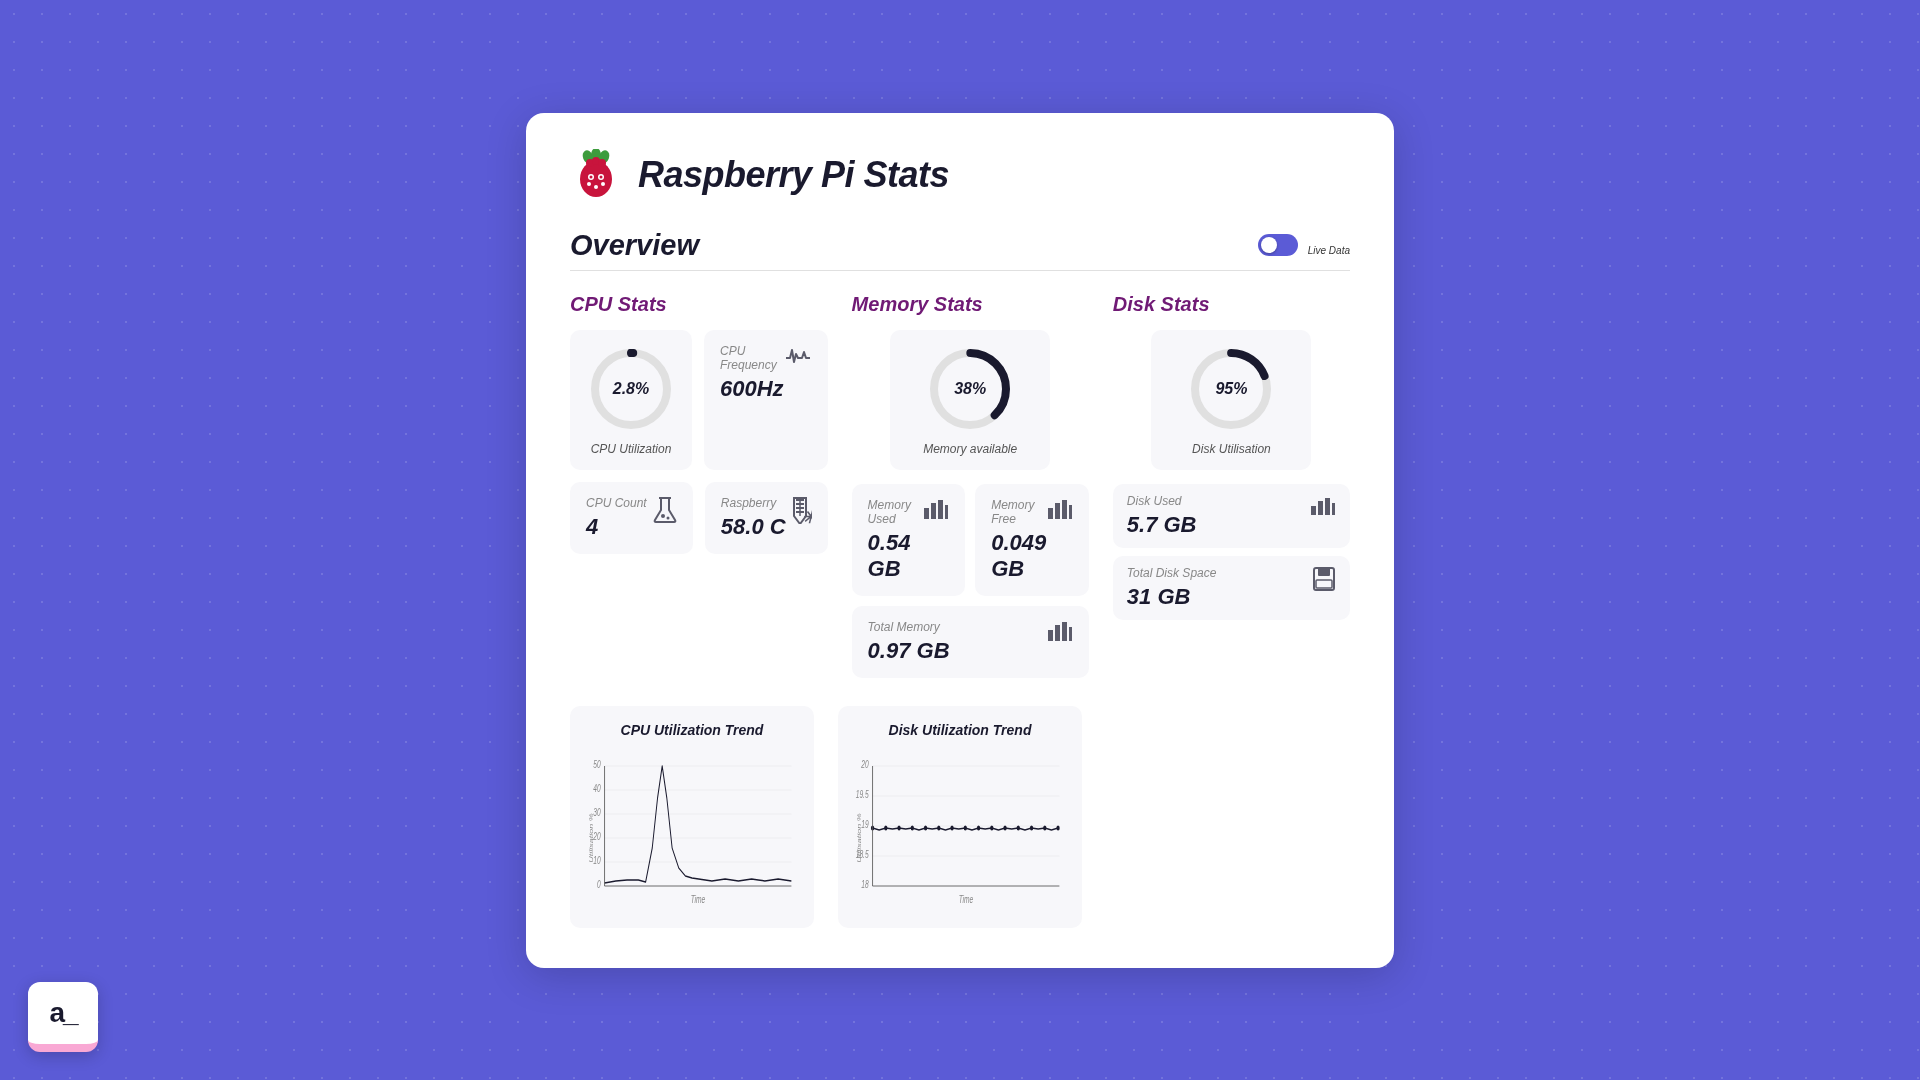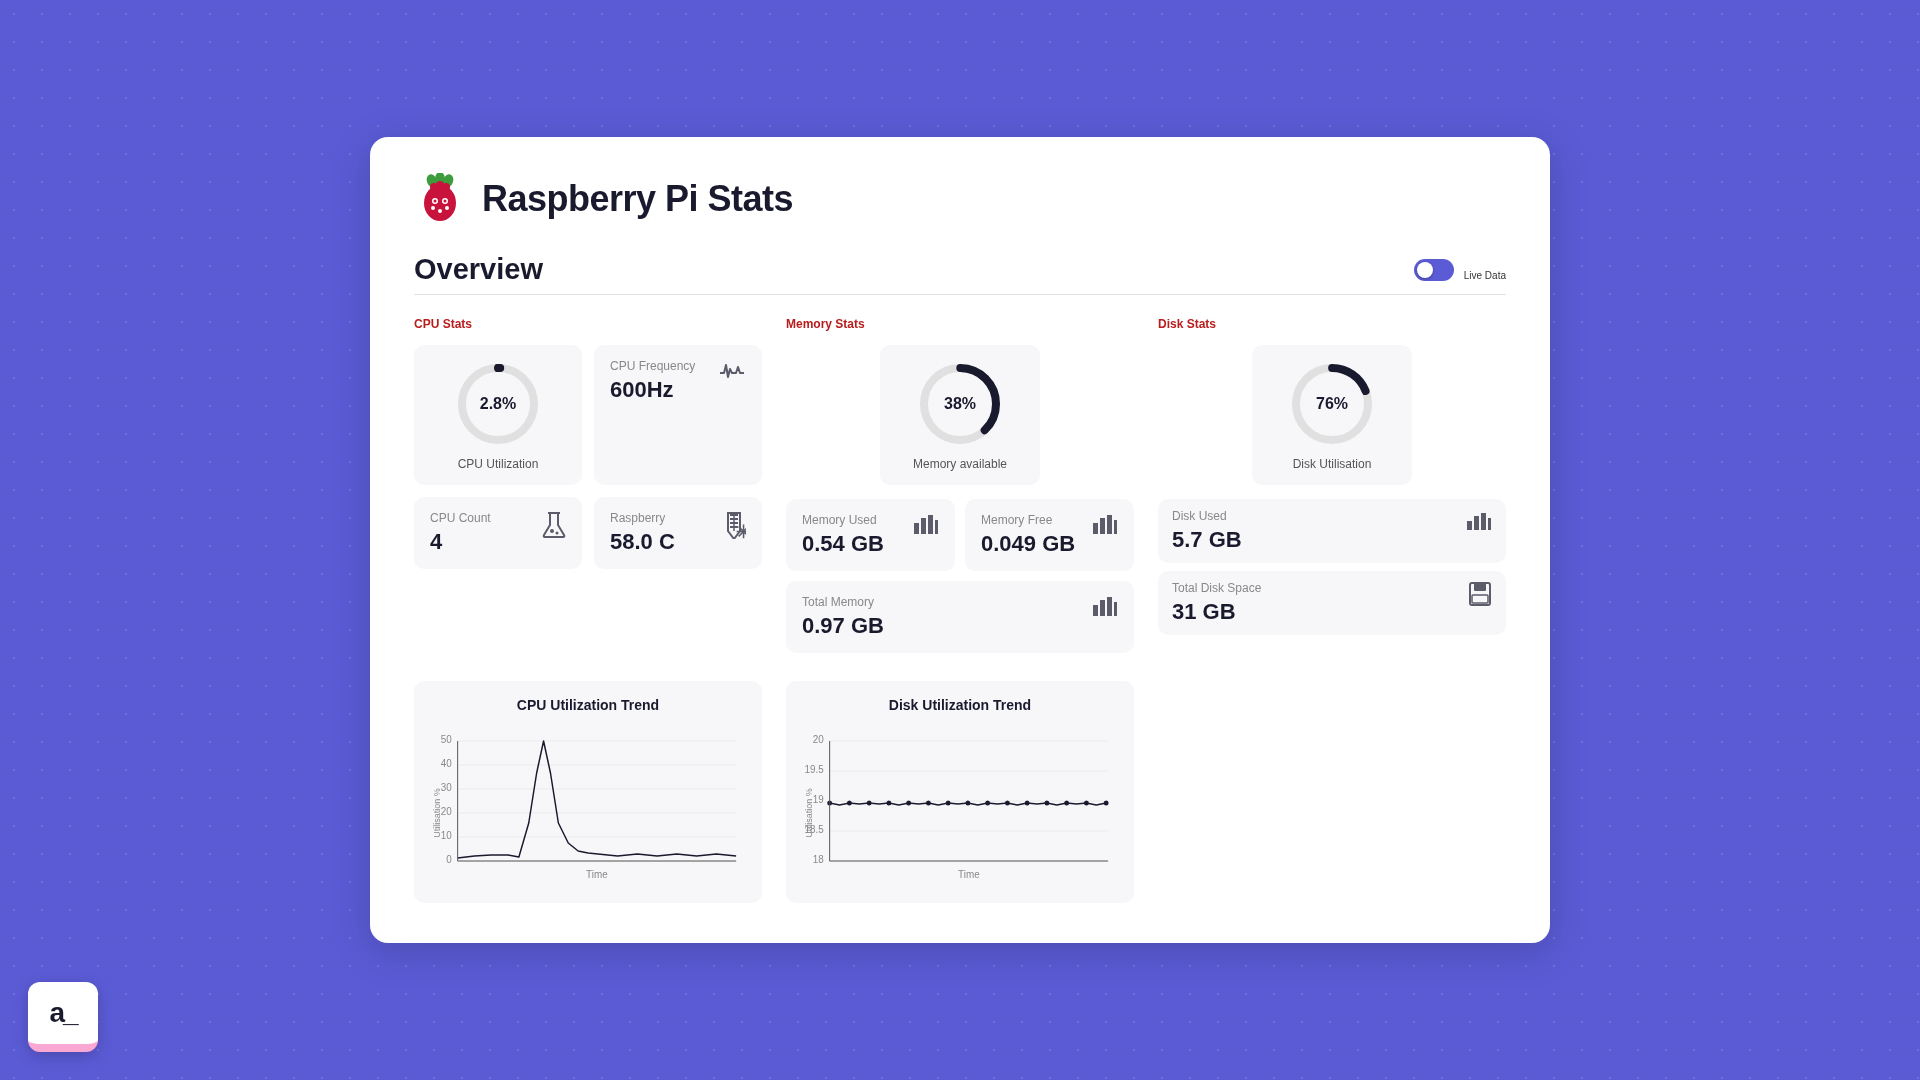--- a/index.html
+++ b/index.html
@@ -9,24 +9,25 @@
       background-size: 28px 28px;
       display: flex;
       align-items: center;
       justify-content: center;
       min-height: 100vh;
       font-family: 'Segoe UI', Arial, sans-serif;
     }
     .card {
       background: #fff;
       border-radius: 18px;
-      width: 1180px;
+      width: 868px;
       min-height: 730px;
       padding: 36px 44px 40px 44px;
       box-shadow: 0 8px 40px rgba(0,0,0,0.18);
+      font-style: italic;
     }
     .header {
       display: flex;
       align-items: center;
       gap: 16px;
       margin-bottom: 28px;
     }
     .raspberry-icon {
       width: 52px;
       height: 52px;
@@ -79,23 +80,23 @@
       background: #e0e0e0;
       margin-bottom: 22px;
     }
     .sections-row {
       display: grid;
       grid-template-columns: 1fr 1fr 1fr;
       gap: 24px;
       margin-bottom: 28px;
     }
     .section-title {
-      font-size: 12px;
+      font-size: 20px;
       font-weight: 600;
-      color: #b91c1c;
+      color: #701a75;
       margin-bottom: 14px;
     }
     .cpu-section {}
     .memory-section {}
     .disk-section {}
 
     
     .cpu-top {
       display: grid;
       grid-template-columns: 1fr 1fr;
@@ -396,21 +397,21 @@
 
     <div class="disk-section">
       <div class="section-title">Disk Stats</div>
       <div class="disk-top">
         <div class="stat-card" style="flex-direction:column; align-items:center; justify-content:center; width:160px;">
           <div class="donut-container">
             <svg width="90" height="90" viewBox="0 0 90 90">
               <circle cx="45" cy="45" r="36" fill="none" stroke="#e0e0e0" stroke-width="8"></circle>
               <circle cx="45" cy="45" r="36" fill="none" stroke="#1a1a2e" stroke-width="8" stroke-dasharray="43 183" stroke-dashoffset="56.5" stroke-linecap="round"></circle>
             </svg>
-            <span class="donut-label">76%</span>
+            <span class="donut-label">95%</span>
           </div>
           <span class="donut-caption">Disk Utilisation</span>
         </div>
       </div>
       <div class="disk-grid">
         <div class="disk-stat-card">
           <div class="stat-card-info">
             <div class="stat-label">Disk Used</div>
             <div class="stat-value">5.7 GB</div>
           </div>

